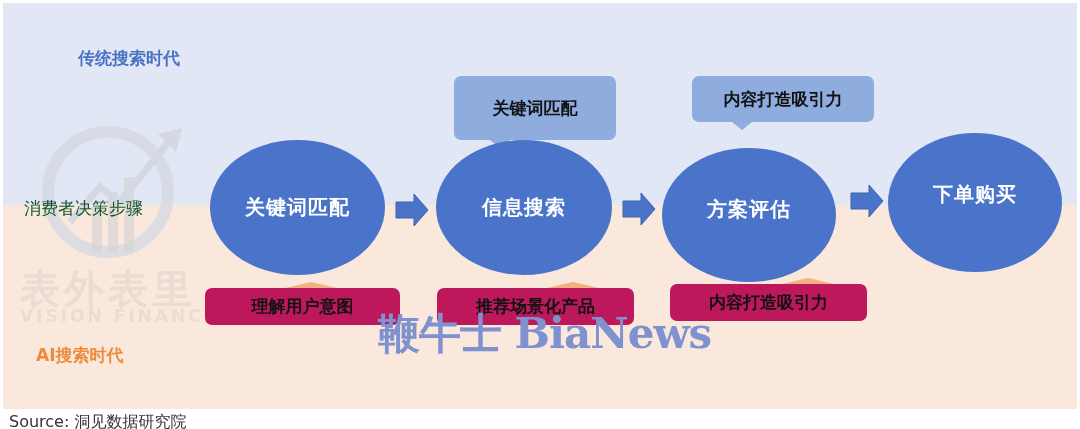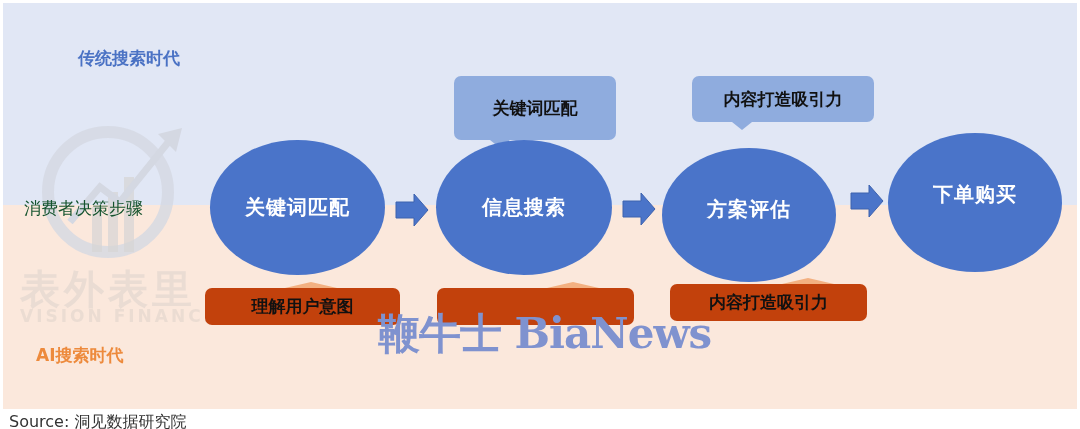--- a/index.html
+++ b/index.html
@@ -10,21 +10,21 @@
   .era-top{left:38px;top:47px;color:#4a72c4;margin-left:40px;}
   .era-bottom{left:36px;top:344px;color:#ed8a3c;}
   .row-label{position:absolute;left:24px;top:197px;font-size:17px;color:#14532d;}
   .wm-logo{position:absolute;left:40px;top:112px;width:150px;height:150px;}
   .wm-cn{position:absolute;left:20px;top:262px;font-size:40px;font-weight:bold;color:#eadcd3;letter-spacing:4px;}
   .wm-en{position:absolute;left:20px;top:306px;font-size:17px;font-weight:bold;color:#ebdcd2;letter-spacing:3px;}
   .ellipse{position:absolute;background:#4a74c9;border-radius:50%;display:flex;align-items:center;justify-content:center;color:#fff;font-size:20px;font-weight:bold;letter-spacing:1px;}
   .arrow{position:absolute;width:34px;height:34px;}
   .callout-top{position:absolute;background:#8facde;border-radius:7px;display:flex;align-items:center;justify-content:center;font-size:17px;font-weight:bold;color:#111;}
   .callout-top .ptr{position:absolute;bottom:-8px;width:0;height:0;border-left:10px solid transparent;border-right:10px solid transparent;border-top:8px solid #8facde;}
-  .callout-bot{position:absolute;background:#c2410c;border-radius:7px;display:flex;align-items:center;justify-content:center;font-size:17px;font-weight:bold;color:#111;}
+  .callout-bot{position:absolute;background:#be185d;border-radius:7px;display:flex;align-items:center;justify-content:center;font-size:17px;font-weight:bold;color:#111;}
   .callout-bot .ptr{position:absolute;top:-6px;width:0;height:0;border-left:26px solid transparent;border-right:26px solid transparent;border-bottom:6px solid #f3b081;}
   .bianews{position:absolute;left:378px;top:306px;font-family:"DejaVu Serif","Liberation Serif",serif;font-size:42px;color:#7f92cf;font-weight:bold;letter-spacing:-1px;white-space:nowrap;}
   .source{position:absolute;left:9px;top:412px;font-size:16px;color:#333;}
 </style>
 </head>
 <body>
 
 <div class="band-top"></div>
 <div class="band-bottom"></div>
 
@@ -73,20 +73,21 @@
 </svg>
 <svg class="arrow" style="left:850px;top:184px;" viewBox="0 0 34 34">
   <polygon points="1,9 19,9 19,1 33,17 19,33 19,25 1,25" fill="#4a74c9" stroke="#3d62ae" stroke-width="1"></polygon>
 </svg>
 
 <div class="callout-bot" style="left:205px;top:288px;width:195px;height:37px;">
   <span>理解用户意图</span>
   <span class="ptr" style="left:80px;"></span>
 </div>
 <div class="callout-bot" style="left:437px;top:288px;width:197px;height:37px;">
+  <span>推荐场景化产品</span>
   <span class="ptr" style="left:110px;"></span>
 </div>
 <div class="callout-bot" style="left:670px;top:284px;width:197px;height:37px;">
   <span>内容打造吸引力</span>
   <span class="ptr" style="left:112px;"></span>
 </div>
 
 <div class="bianews">鞭牛士 BiaNews</div>
 
 <div class="source">Source:  洞见数据研究院</div>

